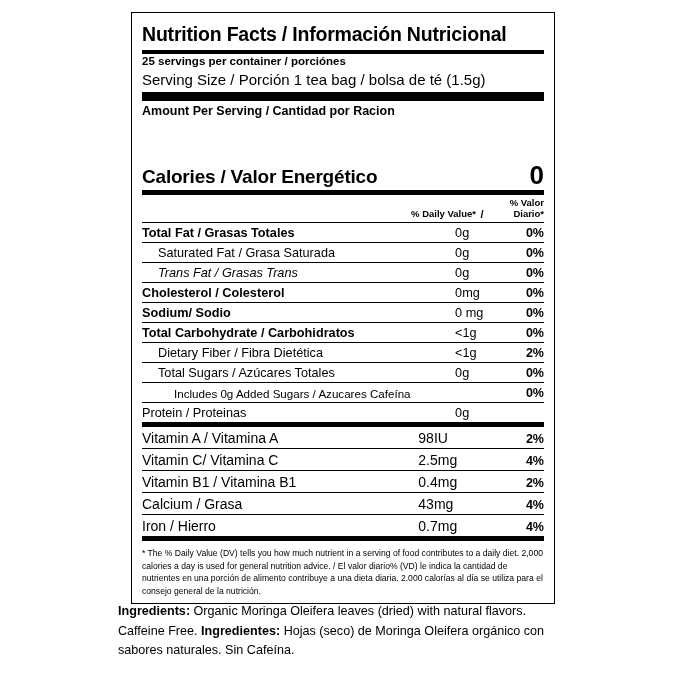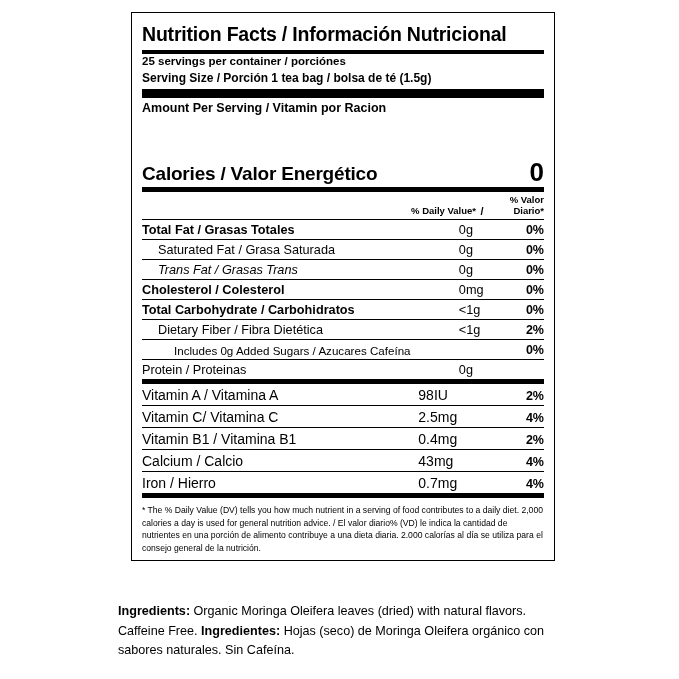--- a/index.html
+++ b/index.html
@@ -48,22 +48,22 @@
   }
   .rule-mid {
     border-bottom: 5px solid #000;
   }
   .servings {
     font-size: 11.5px;
     padding: 1px 0 3px 0;
     font-weight: bold;
   }
   .serving-size {
-    font-size: 12px;
-    font-weight: bold;
+    font-size: 15px;
+    font-weight: normal;
     padding: 1px 0 4px 0;
   }
   .amount-per {
     font-size: 12.5px;
     font-weight: bold;
     padding: 3px 0 1px 0;
   }
   .cal-row {
     display: flex;
     align-items: flex-end;
@@ -142,21 +142,21 @@
   <div class="panel">
 
     <div class="title">Nutrition Facts / Información Nutricional</div>
     <div class="rule-med"></div>
 
     <div class="servings">25 servings per container / porciónes</div>
 
     <div class="serving-size">Serving Size / Porción   1 tea bag / bolsa de té (1.5g)</div>
     <div class="rule-thick"></div>
 
-    <div class="amount-per">Amount Per Serving / Vitamin por Racion</div>
+    <div class="amount-per">Amount Per Serving / Cantidad por Racion</div>
 
     <div class="cal-row">
       <div class="cal-label">Calories / Valor Energético</div>
       <div class="cal-value">0</div>
     </div>
     <div class="rule-mid"></div>
 
     <div class="dv-head">
       <div class="c1">% Daily Value*</div>
       <div class="slash">/</div>
@@ -180,30 +180,40 @@
           <td class="ind1 ital">Trans Fat / Grasas Trans</td>
           <td>0g</td>
           <td class="val">0%</td>
         </tr>
         <tr>
           <td class="bold">Cholesterol / Colesterol</td>
           <td>0mg</td>
           <td class="val">0%</td>
         </tr>
         <tr>
+          <td class="bold">Sodium/ Sodio</td>
+          <td>0 mg</td>
+          <td class="val">0%</td>
+        </tr>
+        <tr>
           <td class="bold">Total Carbohydrate / Carbohidratos</td>
           <td>&lt;1g</td>
           <td class="val">0%</td>
         </tr>
         <tr>
           <td class="ind1">Dietary Fiber / Fibra Dietética</td>
           <td>&lt;1g</td>
           <td class="val">2%</td>
         </tr>
         <tr>
+          <td class="ind1">Total Sugars / Azúcares Totales</td>
+          <td>0g</td>
+          <td class="val">0%</td>
+        </tr>
+        <tr>
           <td class="ind2" style="font-size:11.6px">Includes 0g Added Sugars / Azucares Cafeína</td>
           <td></td>
           <td class="val">0%</td>
         </tr>
         <tr class="thickline">
           <td>Protein / Proteinas</td>
           <td>0g</td>
           <td class="val"></td>
         </tr>
       </tbody>
@@ -220,21 +230,21 @@
           <td>Vitamin C/ Vitamina C</td>
           <td>2.5mg</td>
           <td class="val">4%</td>
         </tr>
         <tr>
           <td>Vitamin B1 / Vitamina B1</td>
           <td>0.4mg</td>
           <td class="val">2%</td>
         </tr>
         <tr>
-          <td>Calcium / Calcio</td>
+          <td>Calcium / Grasa</td>
           <td>43mg</td>
           <td class="val">4%</td>
         </tr>
         <tr class="thickline">
           <td>Iron / Hierro</td>
           <td>0.7mg</td>
           <td class="val">4%</td>
         </tr>
       </tbody>
     </table>

